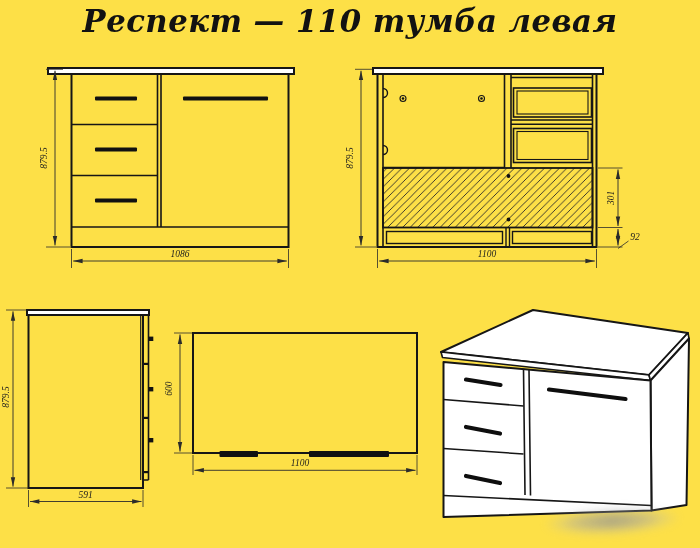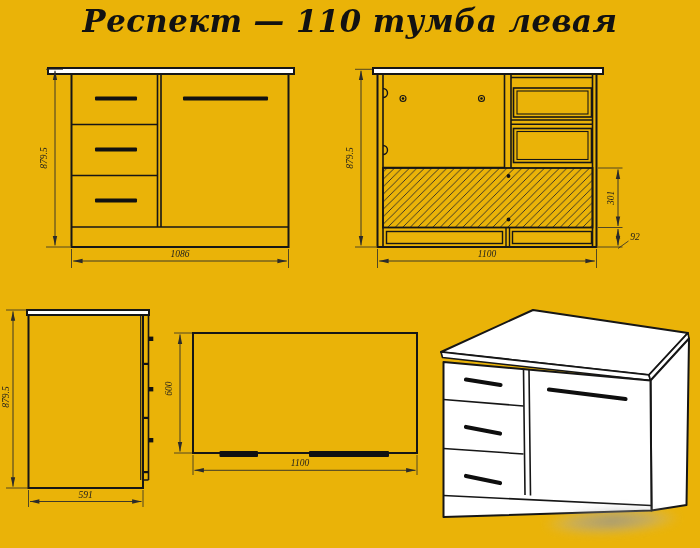--- a/index.html
+++ b/index.html
@@ -1,16 +1,16 @@
 <!DOCTYPE html>
 <html><head>
 <meta charset="utf-8">
 <style>
   html,body{margin:0;padding:0;background:#ffffff;}
-  #stage{position:relative;width:700px;height:548px;background:#eab308;overflow:hidden;
+  #stage{position:relative;width:700px;height:548px;background:#fde047;overflow:hidden;
          font-family:"Liberation Serif", serif;}
   #drawing-title{position:absolute;top:2px;left:0;width:700px;text-align:center;
     font-family:"DejaVu Serif","Liberation Serif",serif;
     font-style:italic;font-weight:700;font-size:32px;letter-spacing:.5px;color:#121212;
     transform:scaleX(.96);}
   svg{position:absolute;top:0;left:0;}
   .ml   {stroke:#161616;stroke-width:2;fill:none;}
   .mlw  {stroke:#161616;stroke-width:2;fill:#ffffff;}
   .ml16 {stroke:#161616;stroke-width:1.6;fill:none;}
   .ml14 {stroke:#161616;stroke-width:1.4;fill:none;}

